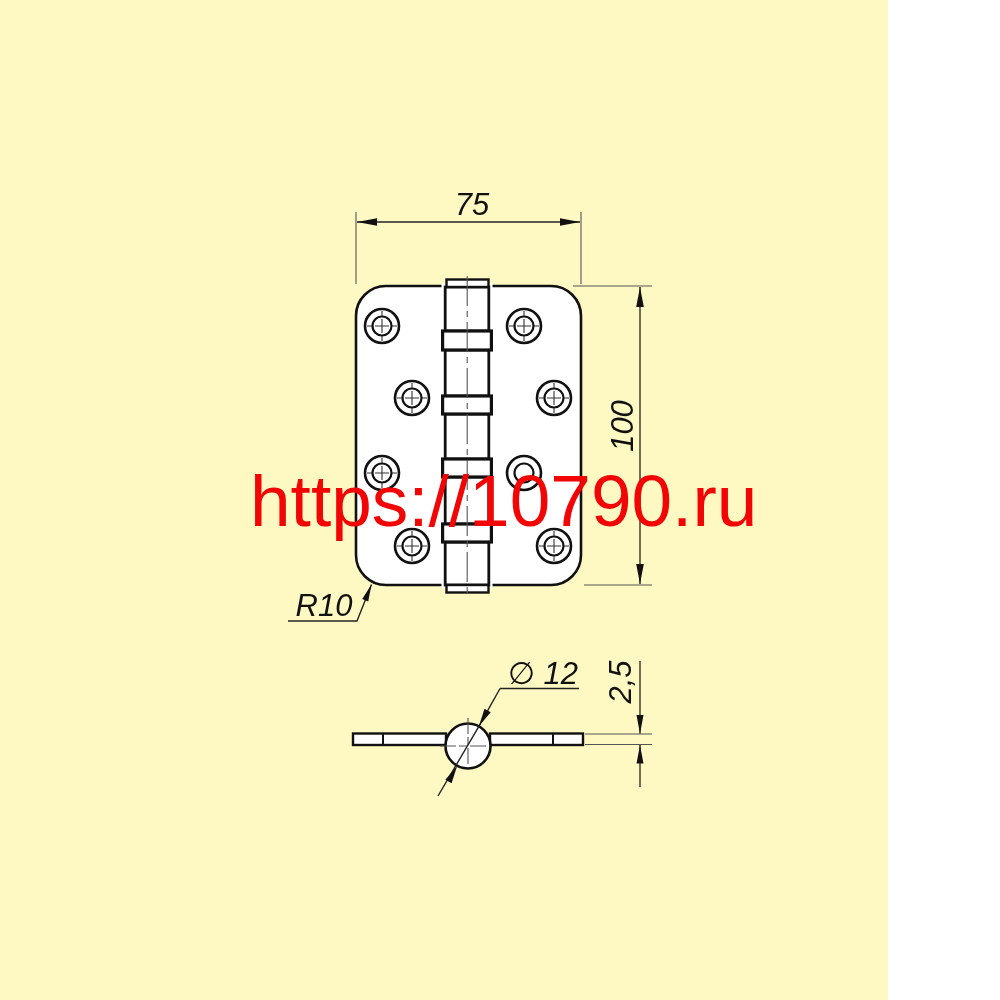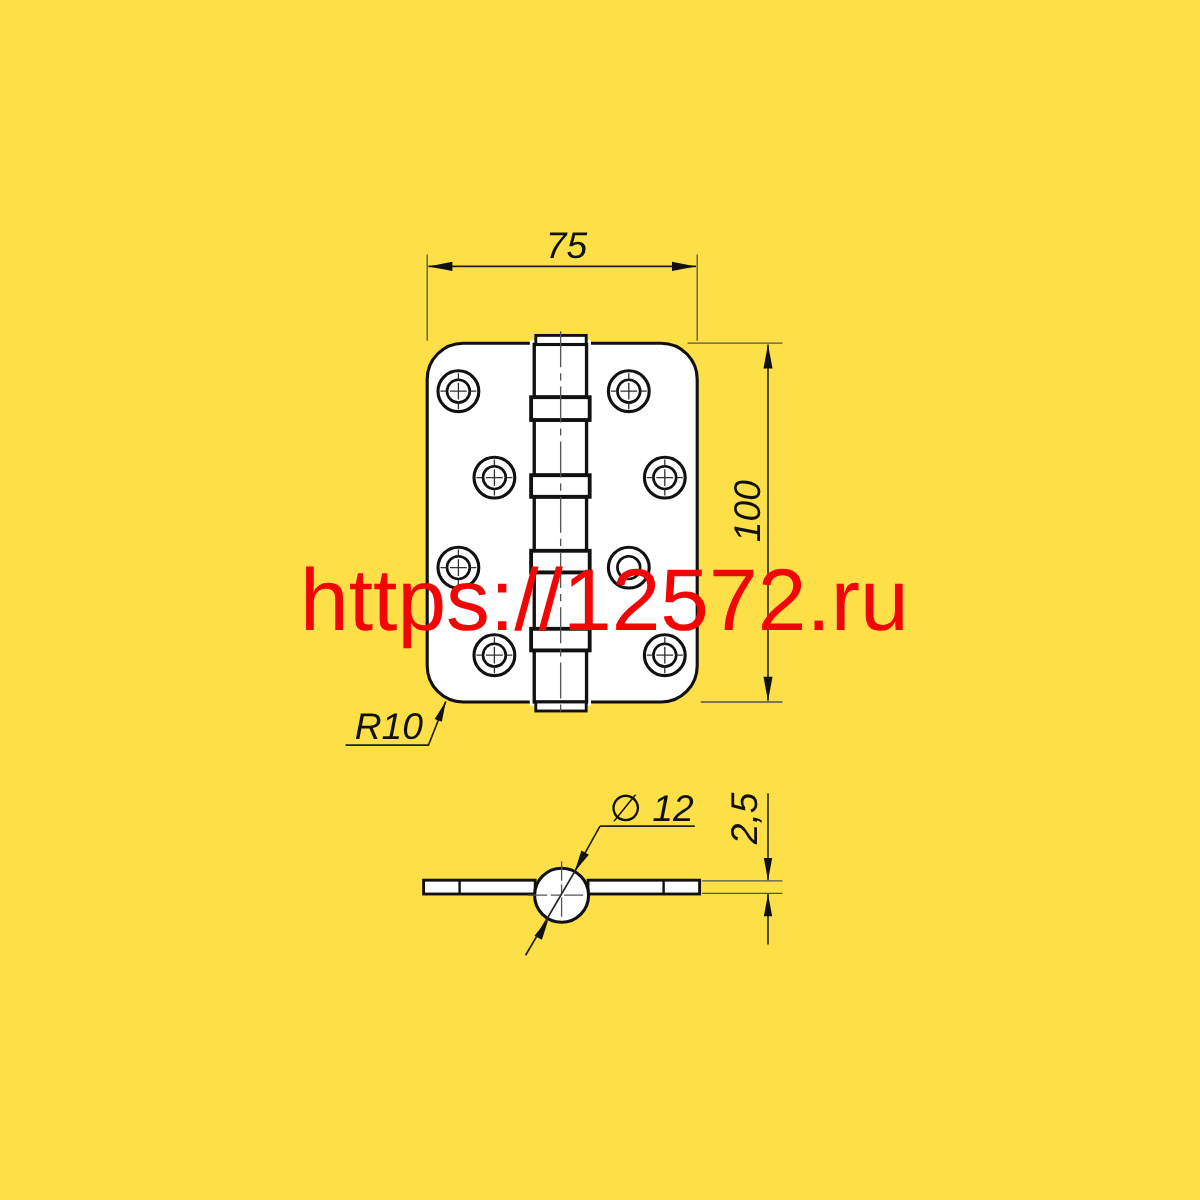--- a/index.html
+++ b/index.html
@@ -1,19 +1,19 @@
 <!DOCTYPE html>
 <html><head>
 <meta charset="utf-8">
 <style>
   html,body{margin:0;padding:0;background:#ffffff;}
   .canvas{
     position:relative;
-    width:1000px;height:1000px;
-    background:#fde047;
+    width:888px;height:1000px;
+    background:#fef9c3;
     font-family:"Liberation Sans","DejaVu Sans",sans-serif;
     overflow:hidden;
   }
   svg{position:absolute;left:0;top:0;}
   .dim-text{
     font-family:"Liberation Sans","DejaVu Sans",sans-serif;
     font-style:italic;
     font-size:31px;
     fill:#111111;
   }
@@ -164,14 +164,14 @@
       <line x1="585" y1="744.5" x2="652" y2="744.5" stroke="#555" stroke-width="1.1"></line>
       <line x1="640" y1="661" x2="640" y2="733.5" stroke="#222" stroke-width="1.3"></line>
       <line x1="640" y1="745" x2="640" y2="787" stroke="#222" stroke-width="1.3"></line>
       <polygon points="640,733.5 636.5,715 643.5,715" fill="#111"></polygon>
       <polygon points="640,745 636.5,763.5 643.5,763.5" fill="#111"></polygon>
       <text class="dim-text" text-anchor="middle" transform="translate(631,682) rotate(-90)">2,5</text>
     </g>
   </g>
 </svg>
 
-<div class="watermark">https://12572.ru</div>
+<div class="watermark">https://10790.ru</div>
 </div>
 
 </body></html>

